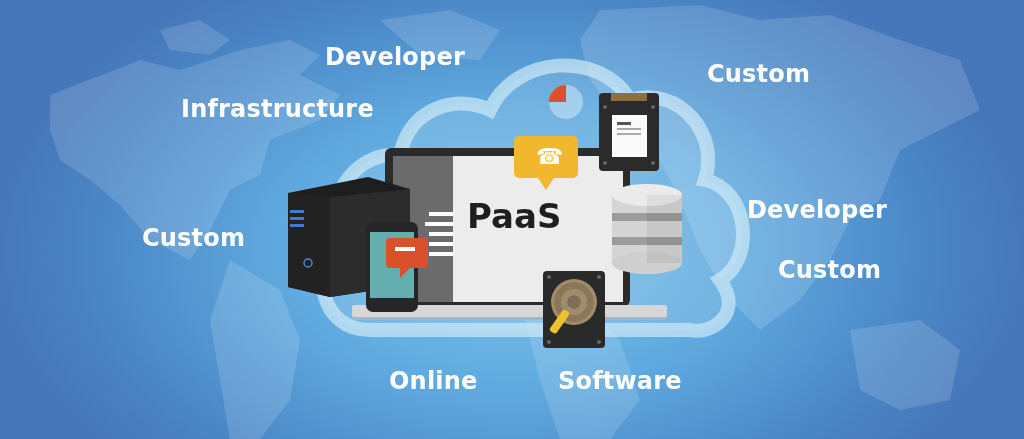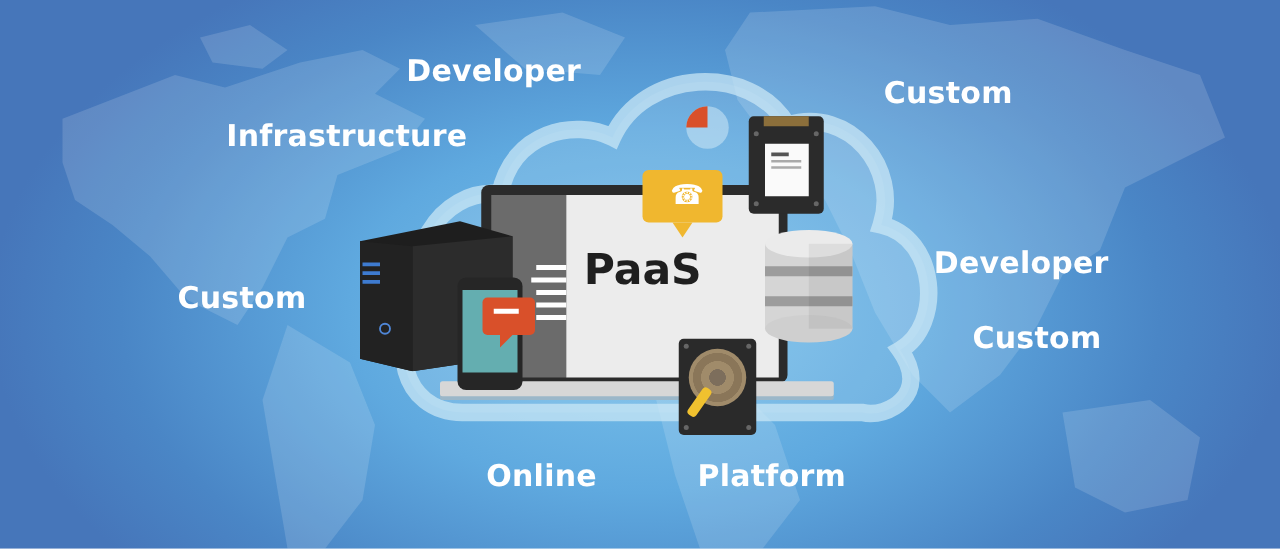--- a/index.html
+++ b/index.html
@@ -32,21 +32,21 @@
   <path d="M70,290 C20,290 10,230 40,205 C20,170 50,110 100,115 C110,65 160,55 190,70 C215,15 300,10 330,60 C380,45 420,95 405,140 C450,150 455,220 420,240 C445,275 410,295 390,290 Z" fill="#ffffff" fill-opacity="0.12" stroke="#cfe9f7" stroke-opacity="0.7" stroke-width="14"></path>
 </svg>
 
 <div class="label" style="left:325px;top:43px">Developer</div>
 <div class="label" style="left:181px;top:95px">Infrastructure</div>
 <div class="label" style="left:142px;top:224px">Custom</div>
 <div class="label" style="left:707px;top:60px">Custom</div>
 <div class="label" style="left:747px;top:196px">Developer</div>
 <div class="label" style="left:778px;top:256px">Custom</div>
 <div class="label" style="left:389px;top:367px">Online</div>
-<div class="label" style="left:558px;top:367px">Platform</div>
+<div class="label" style="left:558px;top:367px">Software</div>
 
 <div class="abs" style="left:385px;top:148px;width:245px;height:160px;">
   <div class="abs" style="left:0;top:0;width:245px;height:158px;background:#2b2b2b;border-radius:6px;"></div>
   <div class="abs" style="left:8px;top:8px;width:60px;height:146px;background:#6b6b6b;"></div>
   <div class="abs" style="left:68px;top:8px;width:170px;height:146px;background:#ececec;"></div>
   <div class="abs" style="left:38px;top:214px;"></div>
 
   <div class="abs" style="left:44px;top:64px;width:24px;height:4px;background:#fff"></div>
   <div class="abs" style="left:40px;top:74px;width:28px;height:4px;background:#fff"></div>
   <div class="abs" style="left:44px;top:84px;width:24px;height:4px;background:#fff"></div>

